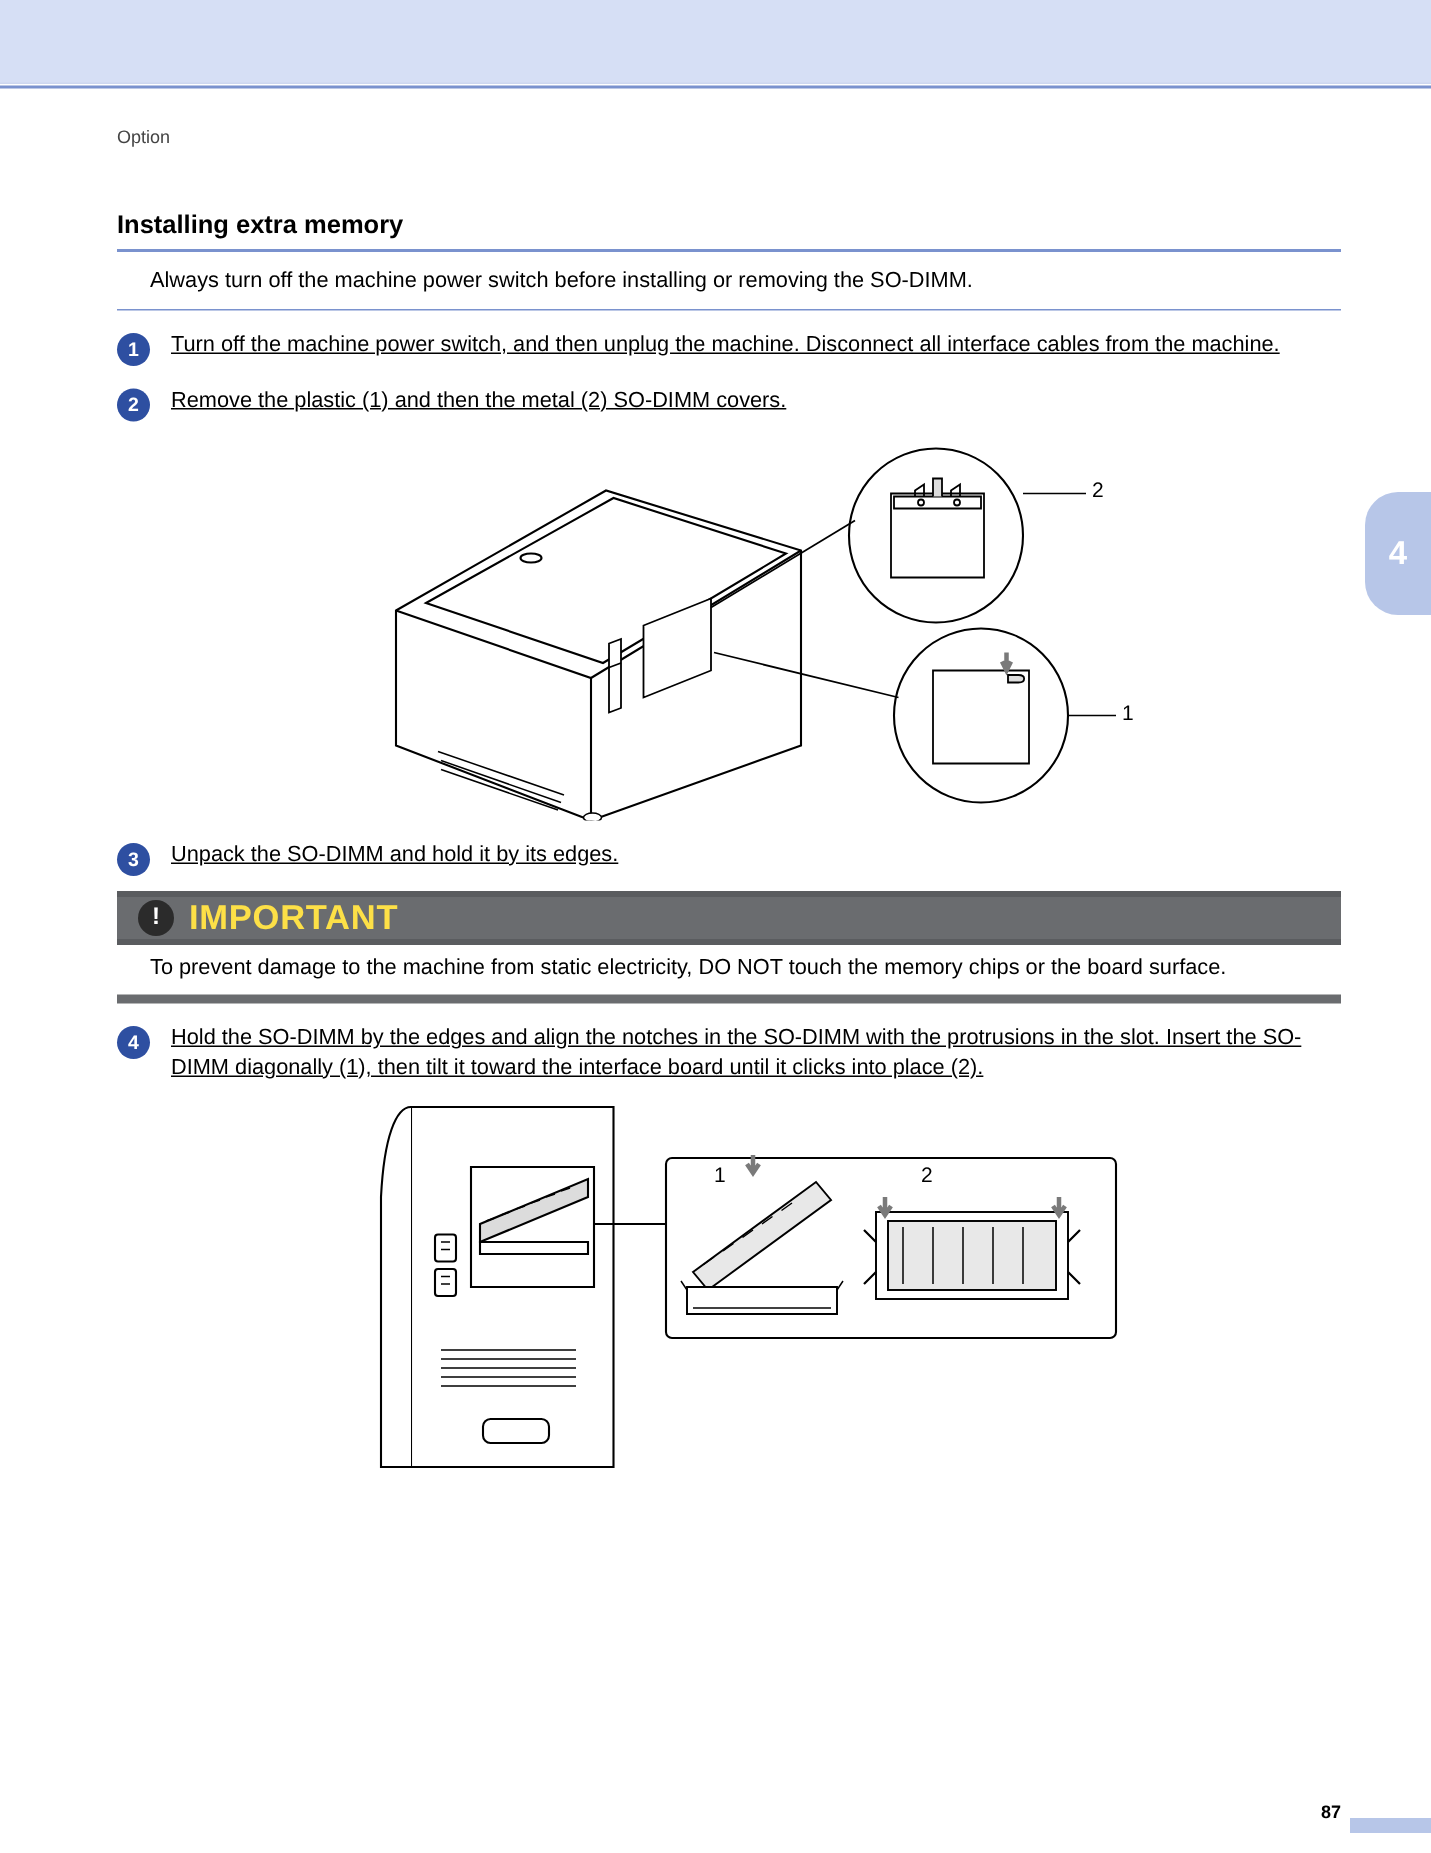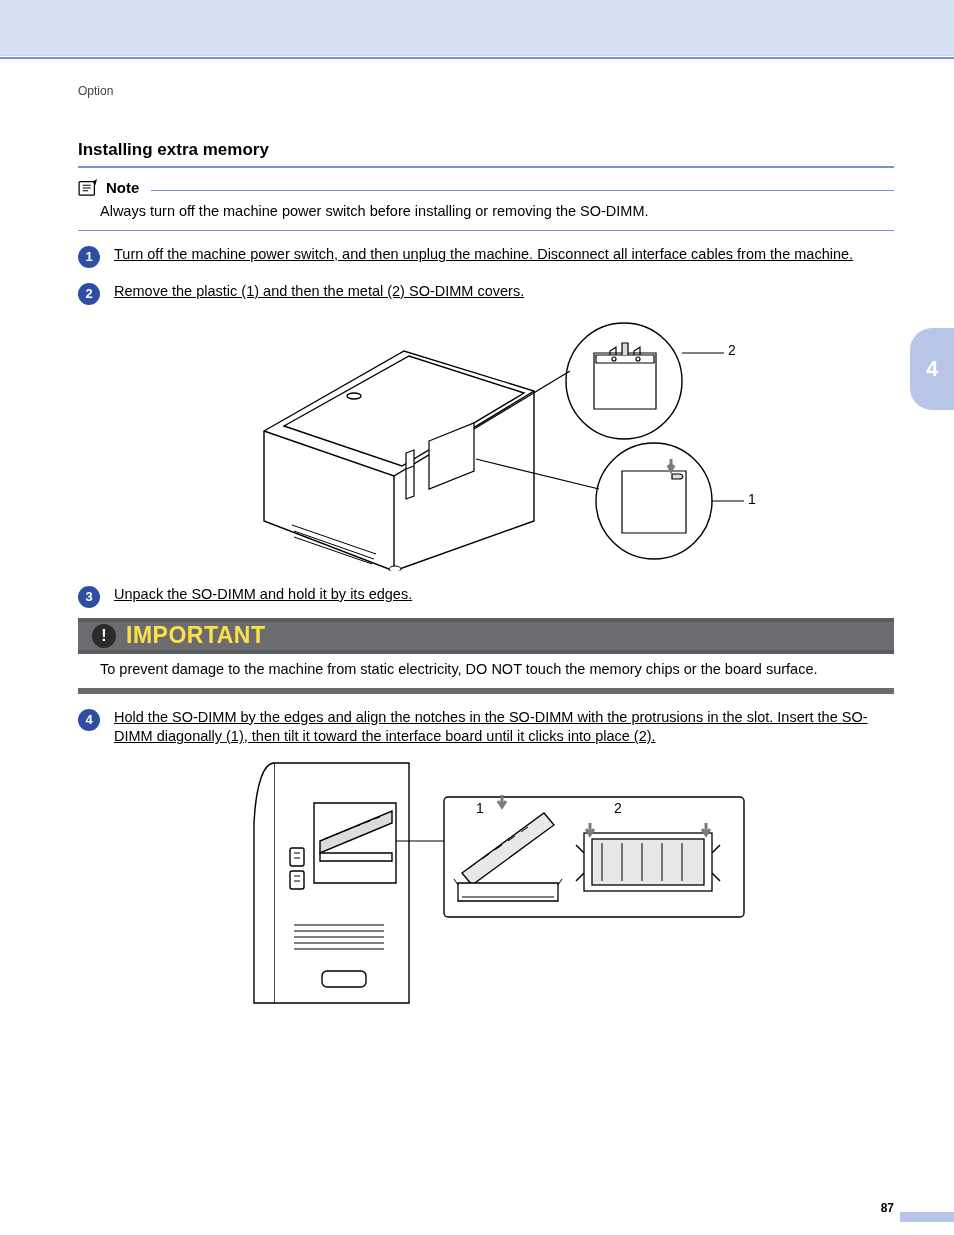--- a/index.html
+++ b/index.html
@@ -155,31 +155,20 @@
 <div class="page">
 
   <div class="breadcrumb">Option</div>
 
   <div class="chapter-tab">4</div>
 
   <h2 class="section-title">Installing extra memory</h2>
   <hr class="rule-blue">
 
   <div class="note-block">
-    <div class="note-head">
-      <span class="note-icon">
-        <svg viewBox="0 0 24 20" width="22" height="18">
-          <rect x="1" y="3" width="17" height="15" rx="1" fill="none" stroke="#000" stroke-width="1.4"></rect>
-          <path d="M5 7h9M5 10h9M5 13h6" stroke="#000" stroke-width="1.2"></path>
-          <path d="M16 3 L21 0 L19 7" fill="#000"></path>
-        </svg>
-      </span>
-      <span class="label">Note</span>
-      <span class="note-line"></span>
-    </div>
     <div class="note-body">Always turn off the machine power switch before installing or removing the SO-DIMM.</div>
     <hr class="rule-blue-thin">
   </div>
 
   <div class="step">
     <div class="step-num">1</div>
     <div class="step-text">Turn off the machine power switch, and then unplug the machine. Disconnect all interface cables from the machine.</div>
   </div>
 
   <div class="step">

